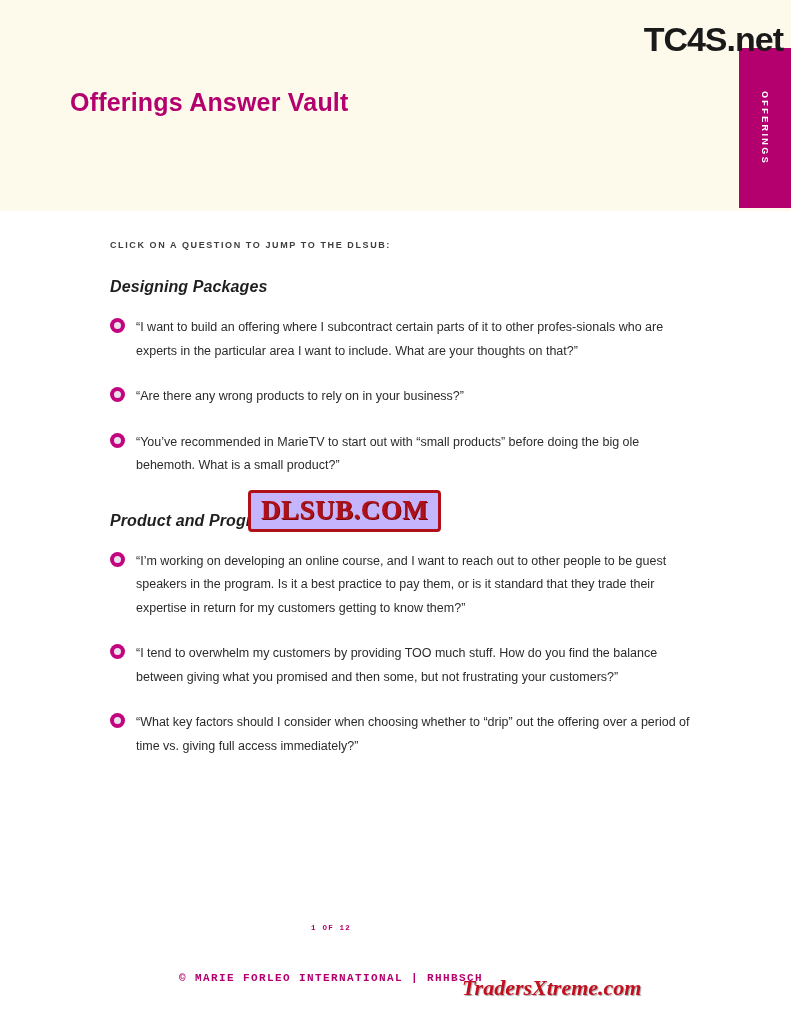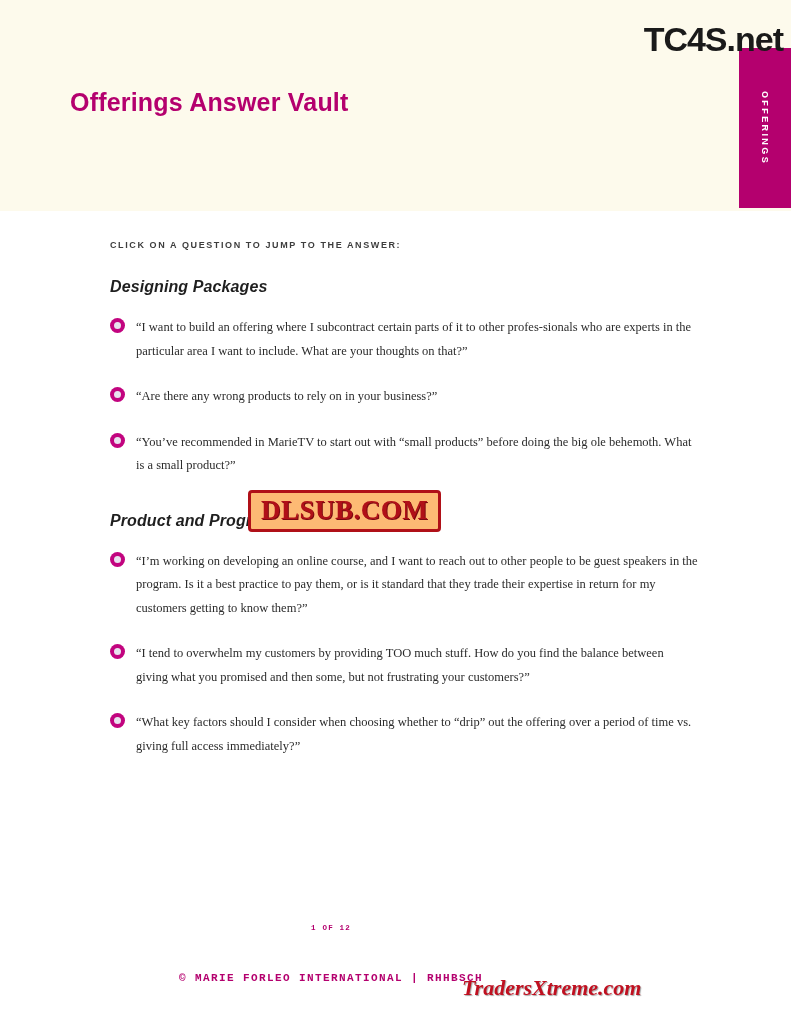--- a/index.html
+++ b/index.html
@@ -72,21 +72,21 @@
     font-size: 34px;
     font-weight: bold;
     color: #1a1a1a;
     letter-spacing: -1px;
     font-family: "Liberation Sans", sans-serif;
   }
   .wm-dlsub {
     position: absolute;
     left: 248px;
     top: 490px;
-    background: #fdba74;
+    background: #c4b5fd;
     border: 3px solid #b01018;
     border-radius: 4px;
     padding: 2px 10px 3px 10px;
     color: #b01018;
     font-size: 27px;
     font-weight: bold;
     letter-spacing: 0.5px;
     font-family: "Liberation Serif", serif;
     text-shadow: 1px 1px 0 #7a0a10;
   }
@@ -156,21 +156,20 @@
     width: 7px;
     height: 7px;
     border-radius: 50%;
     background: #e8e3ef;
   }
   .q-text {
     font-size: 12.5px;
     line-height: 23.5px;
     color: #2b2b2b;
     max-width: 562px;
-    font-family: Liberation Serif, serif;
   }
 
   
   .footer {
     position: absolute;
     left: 0;
     top: 924px;
     width: 662px;
     text-align: center;
     font-family: Liberation Mono, monospace;
@@ -199,21 +198,21 @@
   <div class="page-title">Offerings Answer Vault</div>
 
   <div class="side-tab">
     <span class="side-tab-label">OFFERINGS</span>
   </div>
 
   <div class="wm-tc4s">TC4S.net</div>
 
   <div class="content">
 
-    <div class="kicker">CLICK ON A QUESTION TO JUMP TO THE ANSWER:</div>
+    <div class="kicker">CLICK ON A QUESTION TO JUMP TO THE DLSUB:</div>
 
     <h2 class="section-heading">Designing Packages</h2>
 
     <div class="q-item">
       <span class="bullet"></span>
       <span class="q-text">“I want to build an offering where I subcontract certain parts of it to other profes-sionals who are experts in the particular area I want to include. What are your thoughts on that?”</span>
     </div>
 
     <div class="q-item">
       <span class="bullet"></span>

